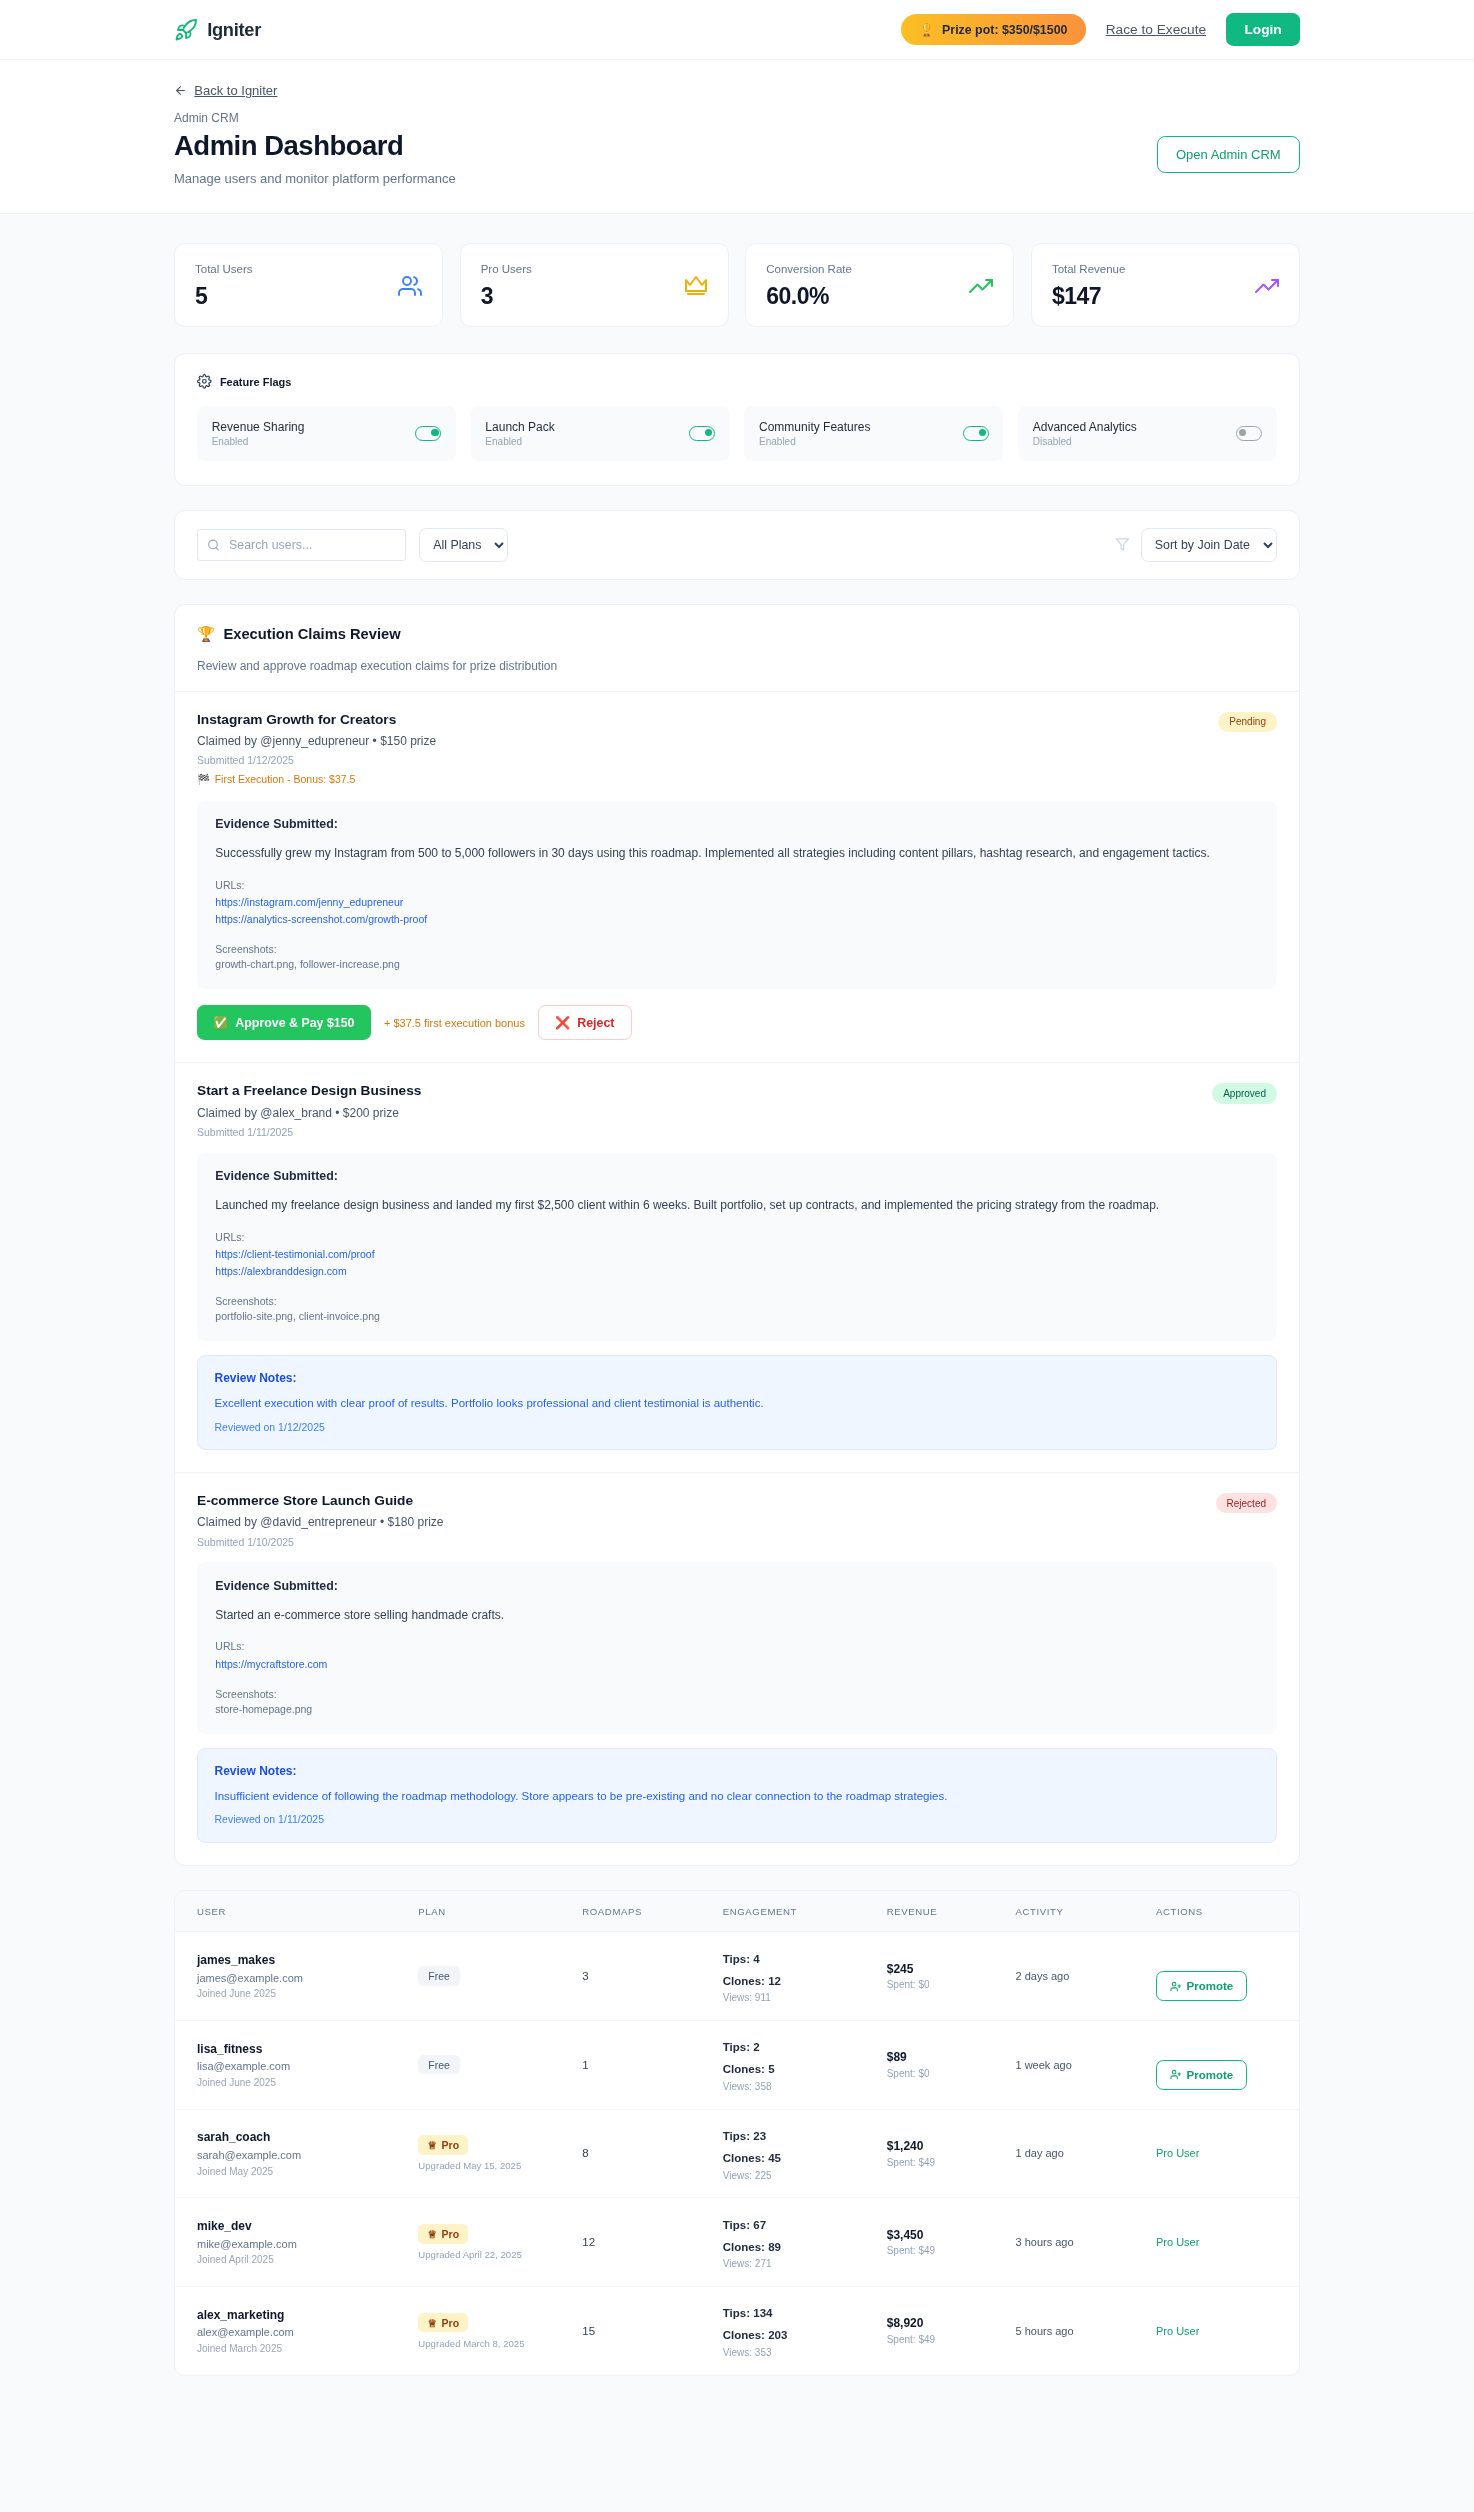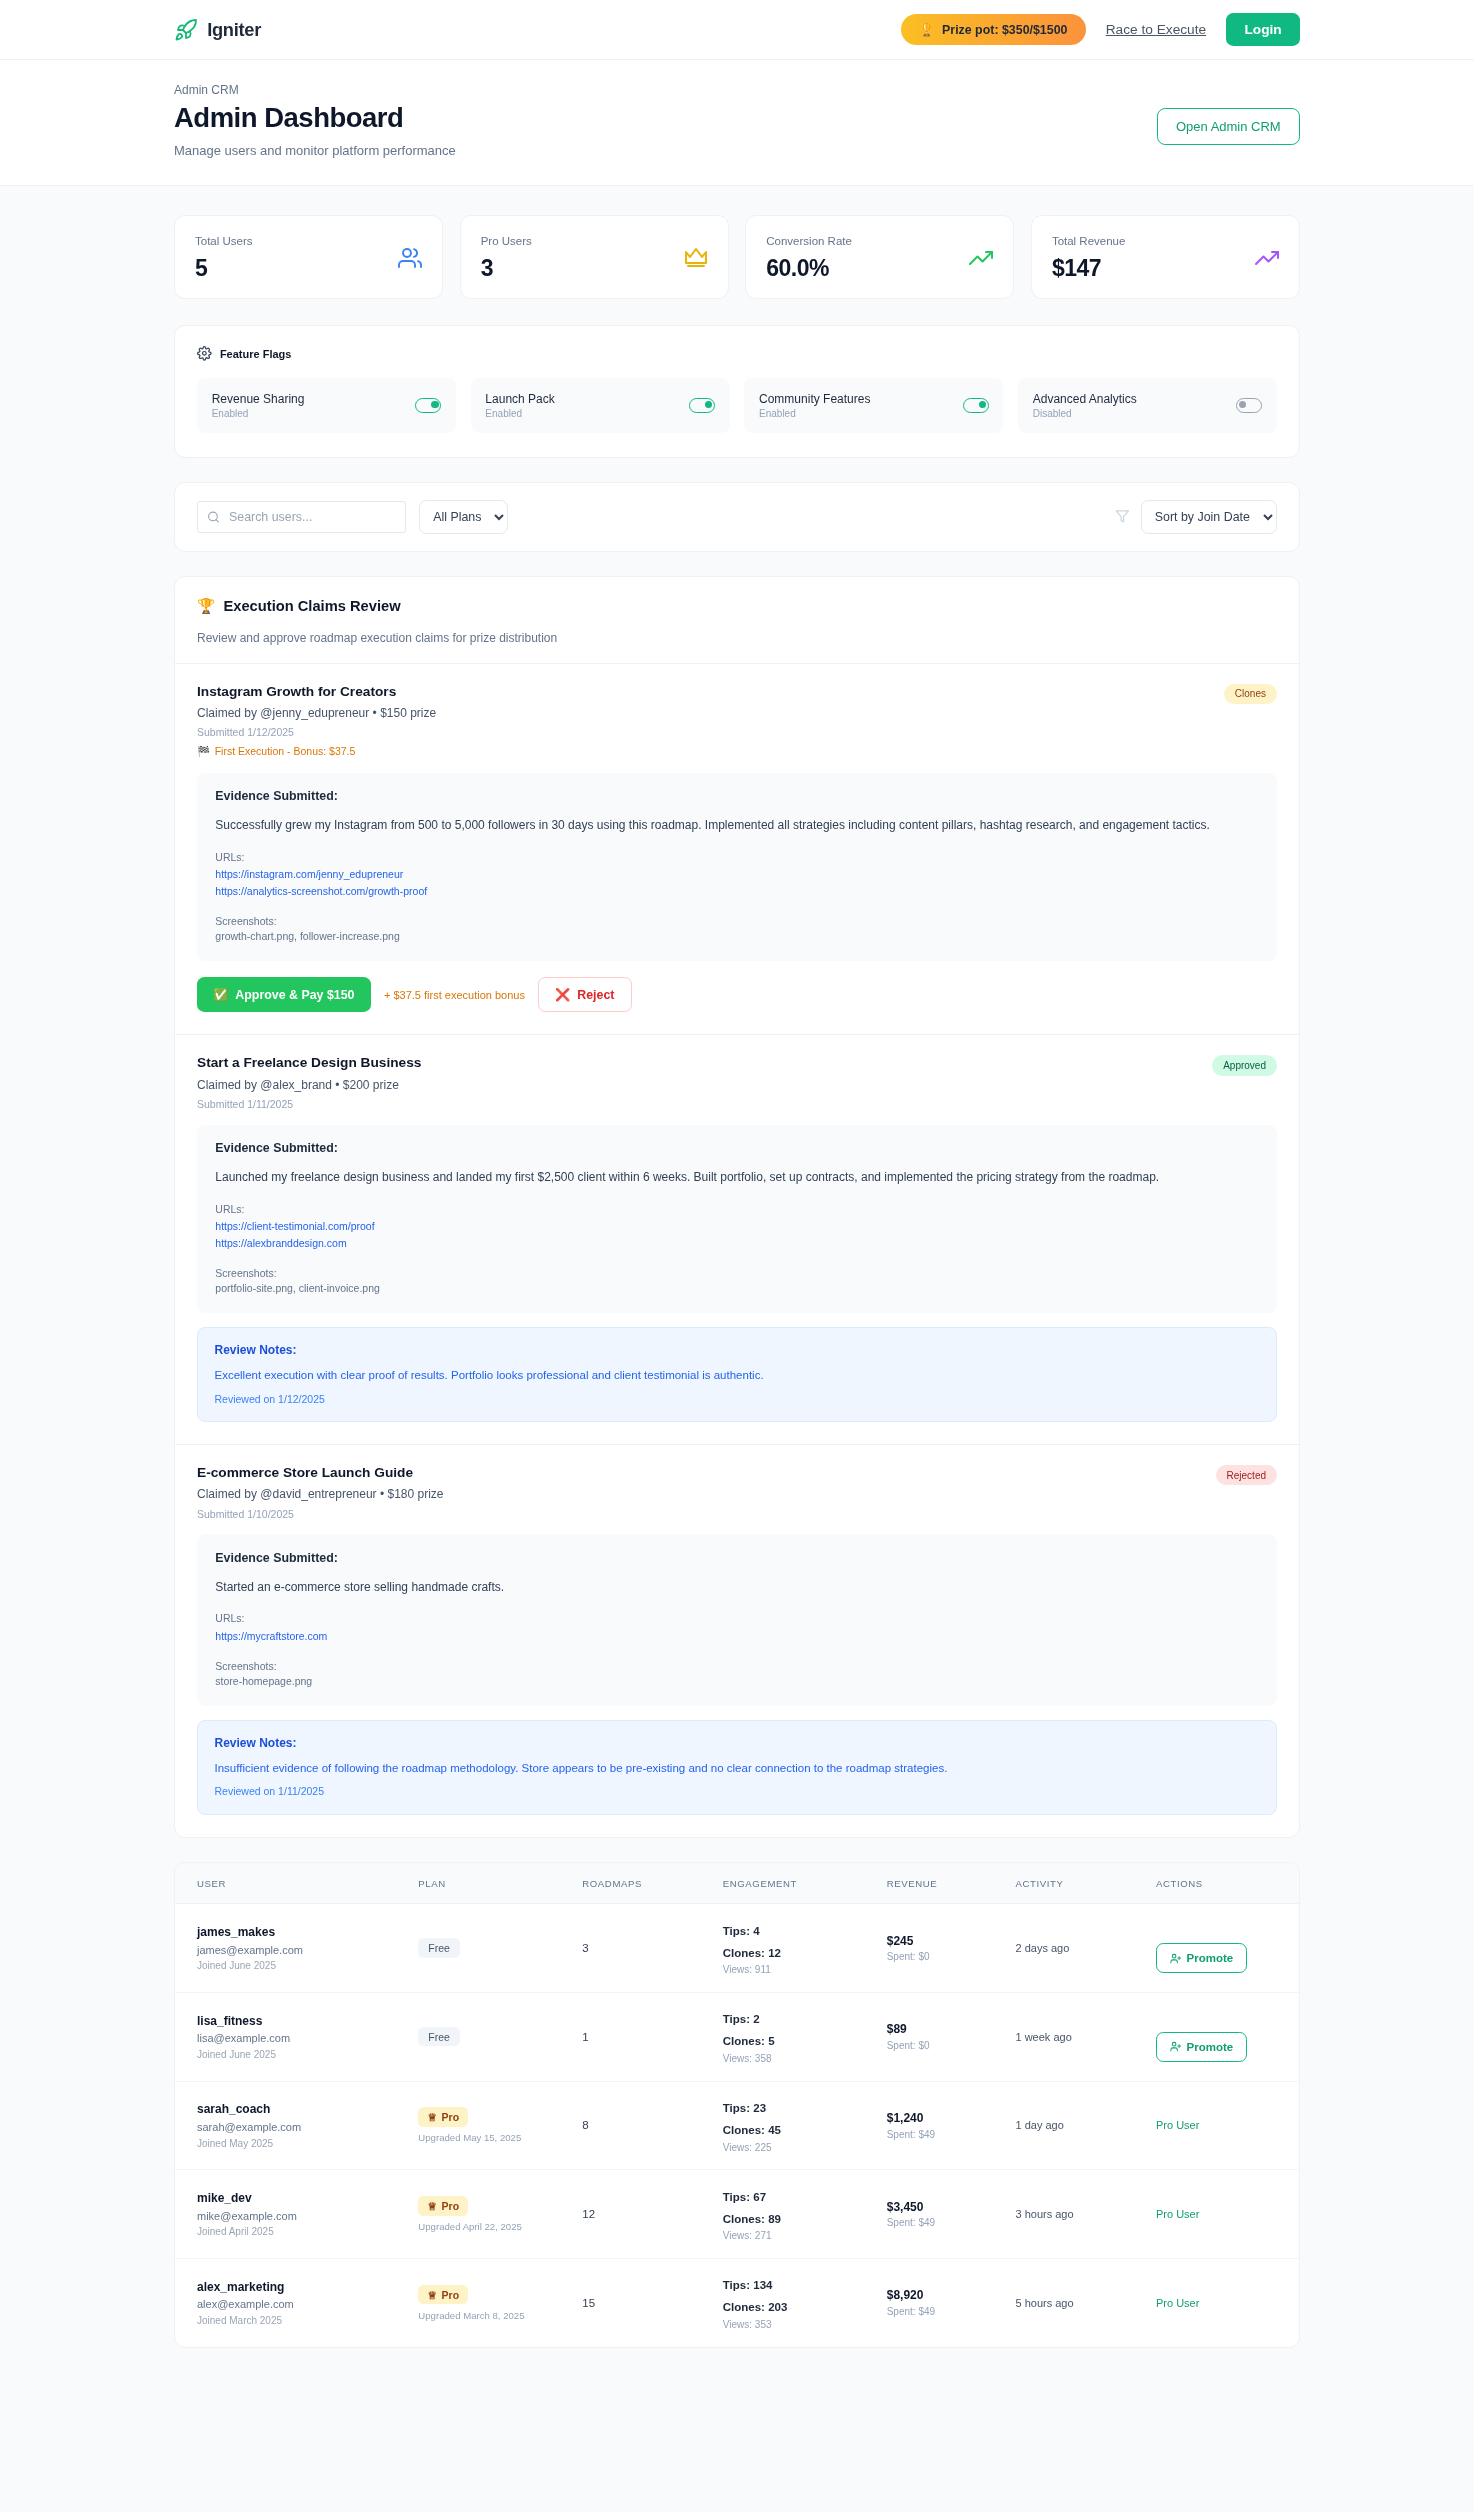--- a/index.html
+++ b/index.html
@@ -199,20 +199,29 @@
       <div class="prize-pill">
         <span class="ico">🏆</span>
         <span>Prize pot: $350/$1500</span>
       </div>
       <a class="nav-link" href="#">Race to Execute</a>
       <button class="login-btn">Login</button>
     </div>
   </div>
 
   <div class="page-header">
+    <a class="back-link" href="#">
+      <span class="ico">
+        <svg width="13" height="13" viewBox="0 0 24 24" fill="none" stroke="#475569" stroke-width="2" stroke-linecap="round" stroke-linejoin="round">
+            <line x1="19" y1="12" x2="5" y2="12"></line>
+            <polyline points="12 19 5 12 12 5"></polyline>
+          </svg>
+      </span>
+      <span>Back to Igniter</span>
+    </a>
     <div class="eyebrow">Admin CRM</div>
     <div class="title-row">
       <div>
         <div class="page-title">Admin Dashboard</div>
         <div class="page-sub">Manage users and monitor platform performance</div>
       </div>
       <button class="open-crm-btn">Open Admin CRM</button>
     </div>
   </div>
 
@@ -371,21 +380,21 @@
         <div class="claim-top">
           <div>
             <div class="claim-name">Instagram Growth for Creators</div>
             <div class="claim-meta">Claimed by @jenny_edupreneur • $150 prize</div>
             <div class="claim-date">Submitted 1/12/2025</div>
             <div class="claim-bonus">
               <span class="ico">🏁</span>
               <span>First Execution - Bonus: $37.5</span>
             </div>
           </div>
-          <span class="badge pending">Clones</span>
+          <span class="badge pending">Pending</span>
         </div>
         <div class="evidence">
           <div class="evidence-h">Evidence Submitted:</div>
           <div class="evidence-body">Successfully grew my Instagram from 500 to 5,000 followers in 30 days using this roadmap. Implemented all strategies including content pillars, hashtag research, and engagement tactics.</div>
           <div class="ev-label">URLs:</div>
           <a class="ev-url" href="#">https://instagram.com/jenny_edupreneur</a>
           <a class="ev-url" href="#">https://analytics-screenshot.com/growth-proof</a>
           <div class="ev-label">Screenshots:</div>
           <div class="ev-shots">growth-chart.png, follower-increase.png</div>
         </div>

